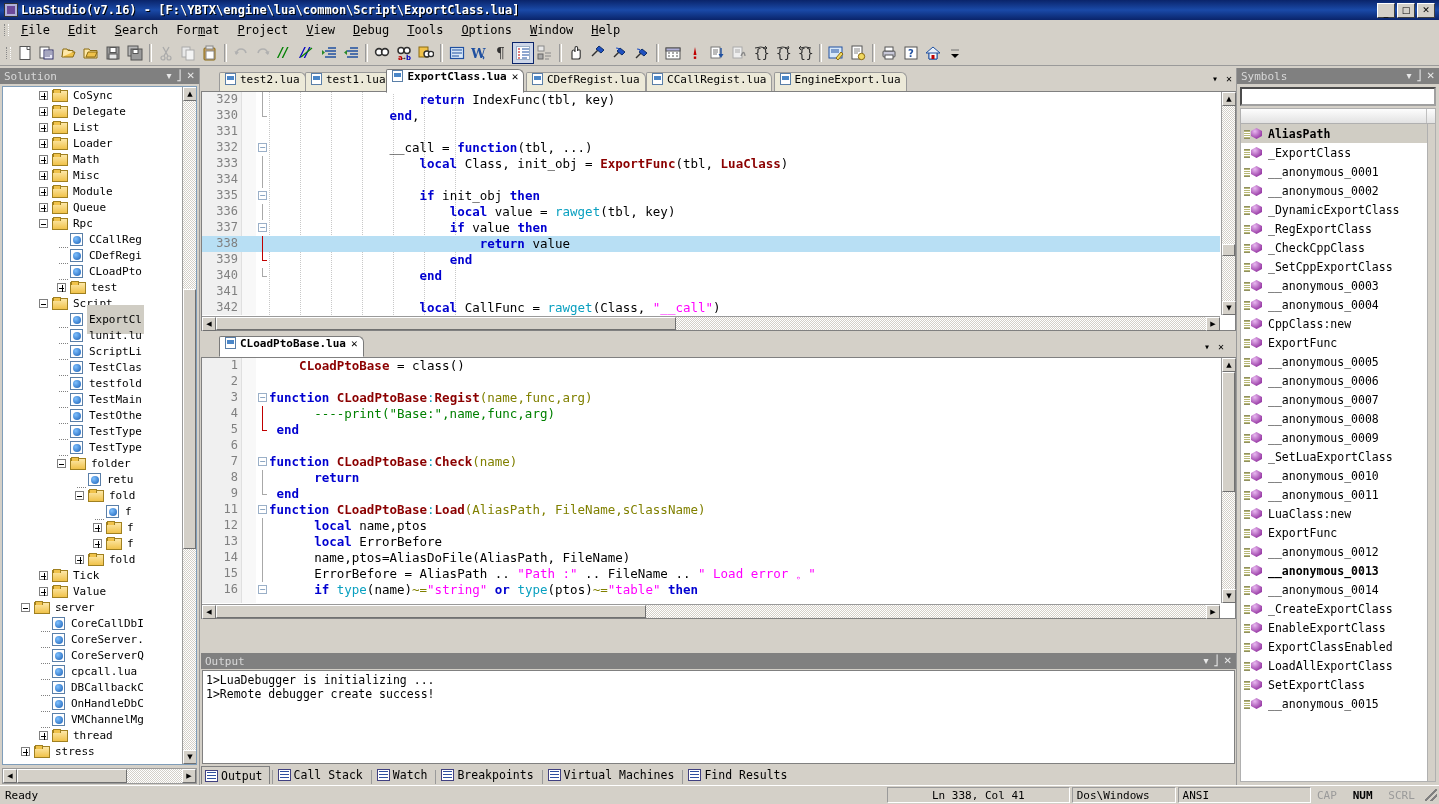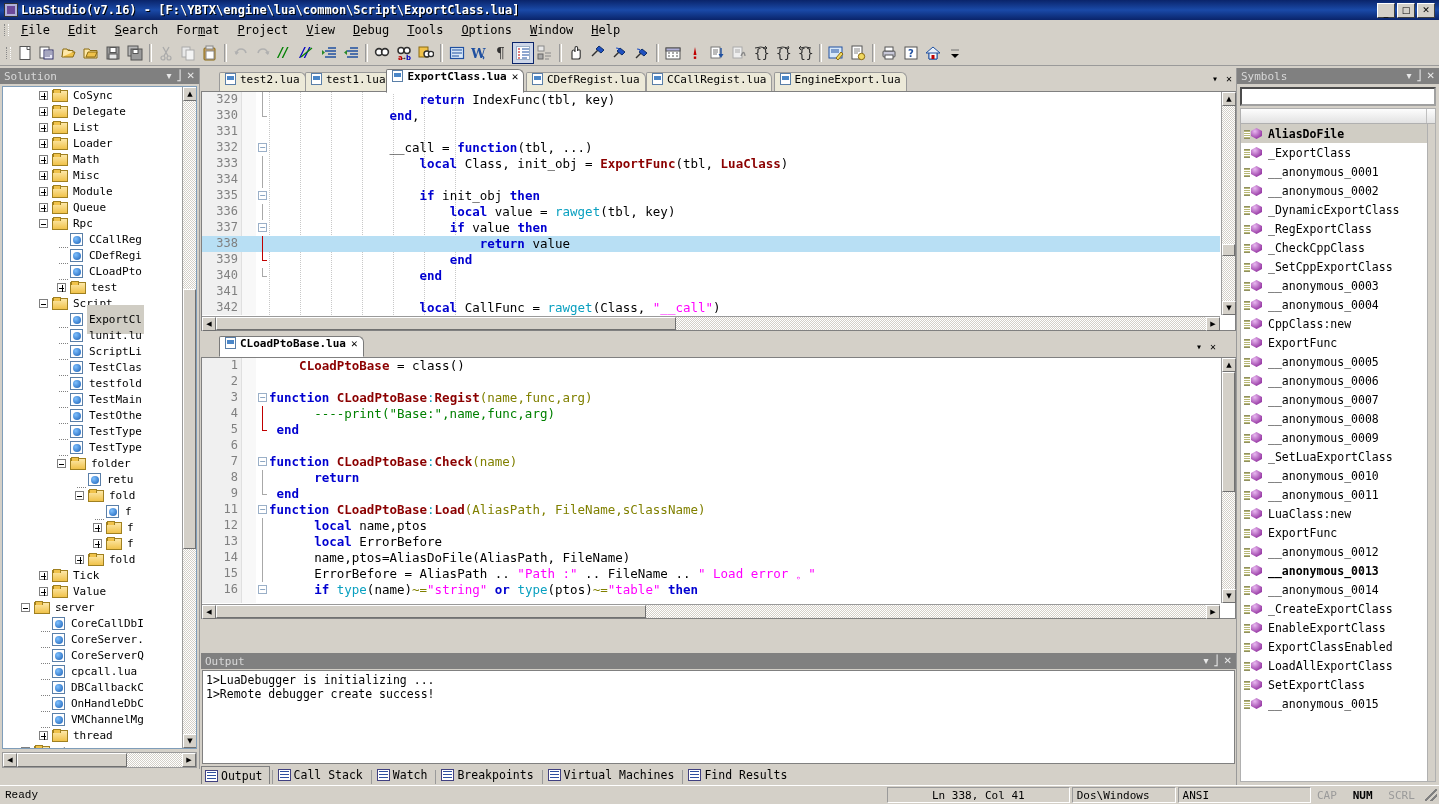--- a/index.html
+++ b/index.html
@@ -80,21 +80,21 @@
   .panel { position: absolute; background: #d4d0c8; }
   .panel-title {
     height: 16px; background: #808080; color: #d8d8d8;
     font-family: "DejaVu Sans Mono", monospace; font-size: 11px;
     display: flex; align-items: center; padding-left: 4px;
   }
   .panel-title .ptools { margin-left: auto; display: flex; gap: 5px; padding-right: 4px; align-items:center; }
   .ptool { color: #e8e8e8; font-size: 10px; line-height: 10px; font-family: "DejaVu Sans", sans-serif; }
 
   
-  #solution { left: 0; top: 0; width: 200px; bottom: 16px; border-right: 1px solid #9a9a9a; }
+  #solution { left: 0; top: 0; width: 200px; bottom: 0; border-right: 1px solid #9a9a9a; }
   .tree-wrap {
     position: absolute; left: 2px; top: 18px; right: 2px; bottom: 20px;
     background: #fff; border: 1px solid #7f9db9; overflow: hidden;
   }
   .tree { position: absolute; left: 0; top: 0; right: 14px; bottom: 0; overflow: hidden; }
   .trow {
     height: 16px; display: flex; align-items: center;
     font-family: "DejaVu Sans Mono", monospace; font-size: 11px; white-space: nowrap;
   }
   .trow.sel .tlabel { background: #d0cdc4; }
@@ -307,21 +307,21 @@
     background: #d4d0c8; display: flex; align-items: center;
     border-top: 1px solid #fff;
   }
   .sfield {
     height: 16px; margin: 0 1px; padding: 0 4px; display: flex; align-items: center;
     font-family: "DejaVu Sans Mono", monospace; font-size: 11px; color: #000;
     border-top: 1px solid #9a9a9a; border-left: 1px solid #9a9a9a;
     border-right: 1px solid #fff; border-bottom: 1px solid #fff;
     white-space: nowrap;
   }
-  .sfield.plain { border: none; font-family: Liberation Mono, monospace; }
+  .sfield.plain { border: none; }
   .sfield.dim { color: #9a9a9a; }
   .resize-grip {
     width: 16px; height: 16px; margin-left: auto; position: relative; flex: 0 0 auto;
   }
   .resize-grip:before {
     content:""; position:absolute; right:2px; bottom:2px; width:12px; height:12px;
     background:
       linear-gradient(135deg, transparent 45%, #808080 45%, #808080 55%, transparent 55%),
       linear-gradient(135deg, transparent 70%, #808080 70%, #808080 80%, transparent 80%);
   }
@@ -988,21 +988,21 @@
           <div class="sb-thumb" style="top:152px;left:0;width:13px;height:12px"></div>
           <div class="sb-arrow" style="bottom:0;left:0">▼</div>
         </div>
         <div class="sbh" style="right:15px">
           <div class="sb-arrow" style="top:0;left:0">◀</div>
           <div class="sb-thumb" style="top:0;left:14px;width:460px;height:13px"></div>
           <div class="sb-arrow" style="top:0;right:0">▶</div>
         </div>
       </div>
 
-      <div class="tabrow" style="position:absolute;top:268px;left:0;right:16px;height:22px">
+      <div class="tabrow" style="position:absolute;top:268px;left:0;right:8px;height:22px">
         <div class="tab active" style="left:18px;top:0;height:21px">
           <span class="ficon"></span>
           <span>CLoadPtoBase.lua</span>
           <span class="xclose">✕</span>
         </div>
         <div class="tabrow-tools">
           <span>▾</span>
           <span>✕</span>
         </div>
       </div>
@@ -1098,21 +1098,21 @@
           <span class="ptool">⎦</span>
           <span class="ptool">✕</span>
         </span>
       </div>
       <input class="sym-search" type="text" style="font-family: &quot;DejaVu Sans Mono&quot;, monospace; font-size: 11px; padding: 0px 3px;" placeholder="">
       <div class="sym-header"></div>
       <div class="sym-list">
         <div id="sym-rows" style="position:absolute;left:0;top:0;right:8px;bottom:0;overflow:hidden">
             <div class="sym-row sel">
               <span class="sym-ic"></span>
-              <span>AliasDoFile</span>
+              <span>AliasPath</span>
             </div>
             <div class="sym-row">
               <span class="sym-ic"></span>
               <span>_ExportClass</span>
             </div>
             <div class="sym-row">
               <span class="sym-ic"></span>
               <span>__anonymous_0001</span>
             </div>
             <div class="sym-row">

